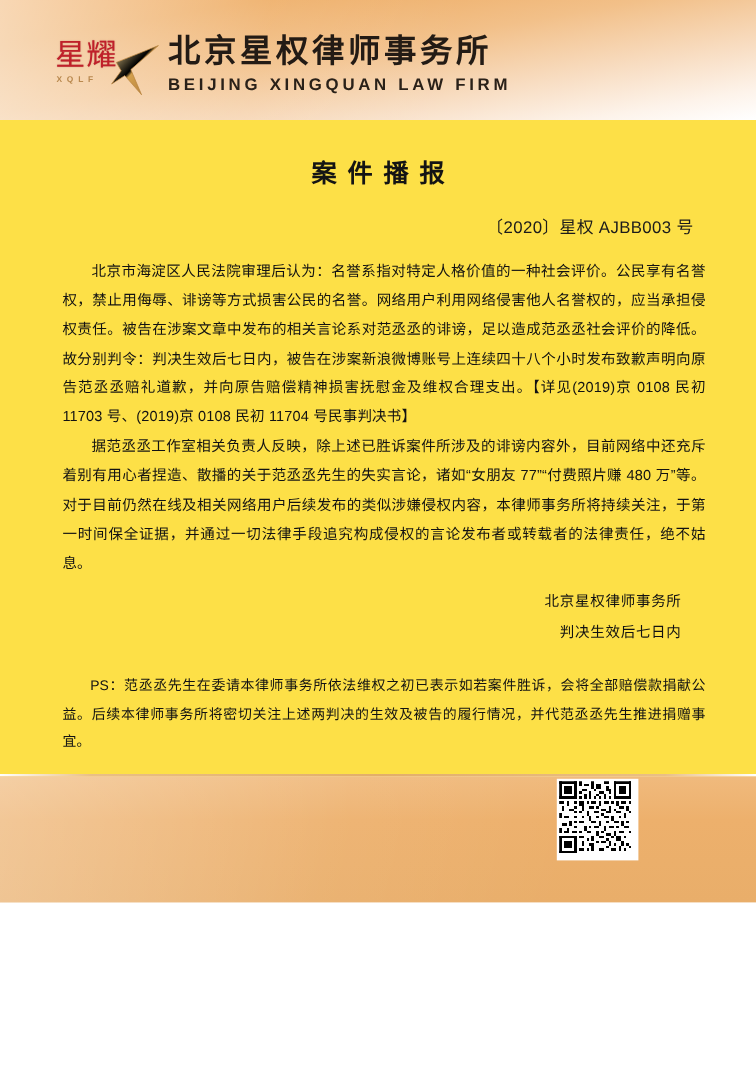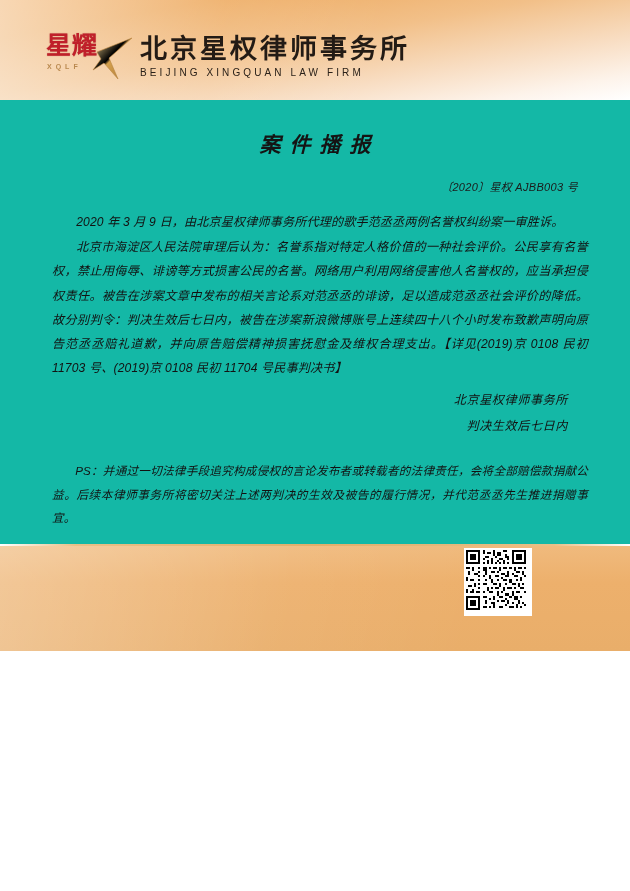--- a/index.html
+++ b/index.html
@@ -49,21 +49,21 @@
     height: 54px;
   }
   .logo-mark {
     position: relative;
     width: 86px;
     height: 50px;
   }
   .logo-cn {
     font-family: "DejaVu Sans", sans-serif;
     font-size: 25px;
-    font-weight: 700;
+    font-weight: 400;
     color: #c0202a;
     letter-spacing: 1px;
     line-height: 1;
     position: absolute;
     left: 0;
     top: 3px;
     text-shadow: 0 0 1px rgba(140,20,25,0.5);
   }
   .logo-en {
     position: absolute;
@@ -89,50 +89,49 @@
     font-family: "DejaVu Serif", serif;
     font-size: 27px;
     font-weight: 700;
     color: #231b15;
     letter-spacing: 3px;
     line-height: 1.1;
     white-space: nowrap;
   }
   .firm-en {
     margin-top: 3px;
-    font-size: 10px;
-    font-weight: 400;
+    font-size: 14px;
+    font-weight: 700;
     letter-spacing: 3.1px;
     color: #2a2119;
     white-space: nowrap;
   }
 
   
   .sheet {
     position: relative;
     width: 630px;
-    background: #14b8a6;
+    background: #fde047;
     padding: 0;
-    font-style: italic;
   }
   .doc-title {
     text-align: center;
     font-family: "DejaVu Sans", sans-serif;
     font-size: 21px;
     font-weight: 700;
     color: #141414;
     letter-spacing: 9px;
     padding-top: 28px;
     padding-left: 9px;
   }
   .doc-number {
     text-align: right;
     padding-right: 52px;
     padding-top: 20px;
-    font-size: 11px;
+    font-size: 14px;
     color: #1b1b1b;
     letter-spacing: 0.3px;
   }
 
   .body-text {
     padding: 16px 42px 0 52px;
   }
   .para {
     font-size: 12.1px;
     line-height: 24.2px;
@@ -243,31 +242,31 @@
     </div>
   </div>
 
   <div class="sheet">
 
     <div class="doc-title">案件播报</div>
 
     <div class="doc-number">〔2020〕星权 AJBB003 号</div>
 
     <div class="body-text">
-      <p class="para">2020 年 3 月 9 日，由北京星权律师事务所代理的歌手范丞丞两例名誉权纠纷案一审胜诉。</p>
       <p class="para">北京市海淀区人民法院审理后认为：名誉系指对特定人格价值的一种社会评价。公民享有名誉权，禁止用侮辱、诽谤等方式损害公民的名誉。网络用户利用网络侵害他人名誉权的，应当承担侵权责任。被告在涉案文章中发布的相关言论系对范丞丞的诽谤，足以造成范丞丞社会评价的降低。故分别判令：判决生效后七日内，被告在涉案新浪微博账号上连续四十八个小时发布致歉声明向原告范丞丞赔礼道歉，并向原告赔偿精神损害抚慰金及维权合理支出。【详见(2019)京 0108 民初 11703 号、(2019)京 0108 民初 11704 号民事判决书】</p>
+      <p class="para">据范丞丞工作室相关负责人反映，除上述已胜诉案件所涉及的诽谤内容外，目前网络中还充斥着别有用心者捏造、散播的关于范丞丞先生的失实言论，诸如“女朋友 77”“付费照片赚 480 万”等。对于目前仍然在线及相关网络用户后续发布的类似涉嫌侵权内容，本律师事务所将持续关注，于第一时间保全证据，并通过一切法律手段追究构成侵权的言论发布者或转载者的法律责任，绝不姑息。</p>
     </div>
 
     <div class="sign-block">
       <div class="sign-line">北京星权律师事务所</div>
       <div class="sign-line">判决生效后七日内</div>
     </div>
 
     <div class="ps-block">
-      <p class="ps-para">PS：并通过一切法律手段追究构成侵权的言论发布者或转载者的法律责任，会将全部赔偿款捐献公益。后续本律师事务所将密切关注上述两判决的生效及被告的履行情况，并代范丞丞先生推进捐赠事宜。</p>
+      <p class="ps-para">PS：范丞丞先生在委请本律师事务所依法维权之初已表示如若案件胜诉，会将全部赔偿款捐献公益。后续本律师事务所将密切关注上述两判决的生效及被告的履行情况，并代范丞丞先生推进捐赠事宜。</p>
     </div>
 
     <div class="rule"></div>
   </div>
 
   <div class="footer-band">
     <div class="sheen2"></div>
 
     <div class="qr-box">
       <svg width="60" height="60" viewBox="0 0 29 29" shape-rendering="crispEdges">

